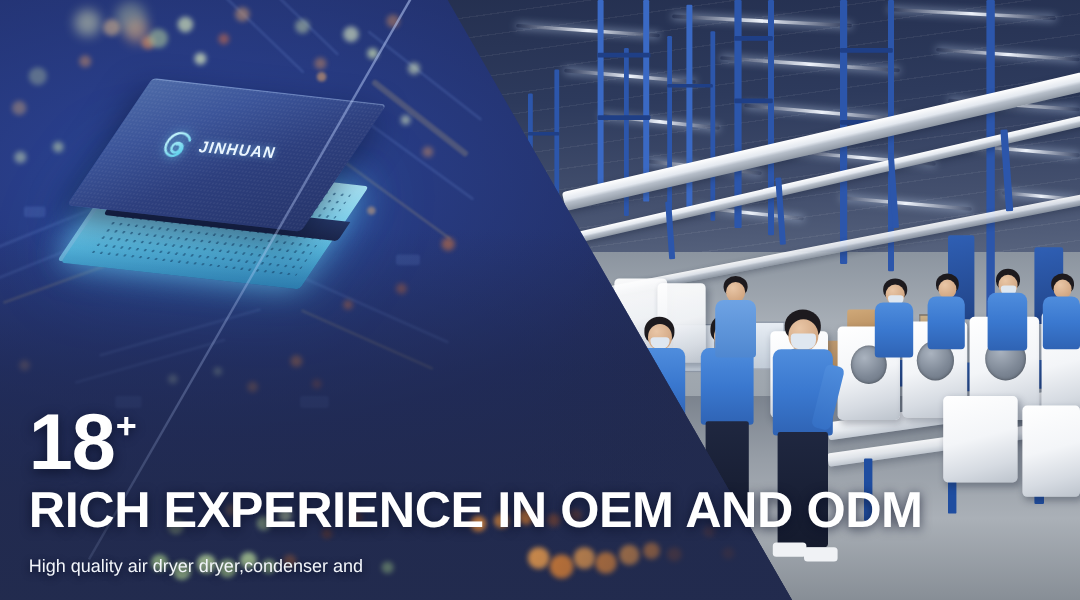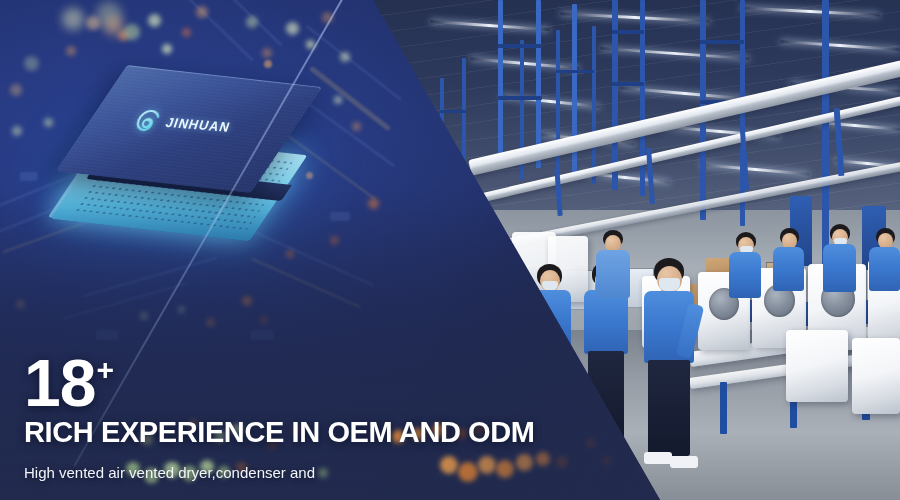--- a/index.html
+++ b/index.html
@@ -227,21 +227,21 @@
     font-size:30px;font-weight:700;color:#ffffff;
     margin-left:1px;position:relative;top:-26px;
     text-shadow:0 2px 8px rgba(8,14,36,.7);
   }
   .yrs{
     font-size:33px;font-weight:700;color:#ffffff;
     letter-spacing:-.4px;margin-left:4px;position:relative;top:-2px;
     text-shadow:0 2px 9px rgba(8,14,36,.75);
   }
   .line-2{
-    font-size:29px;font-weight:700;color:#ffffff;
+    font-size:42px;font-weight:700;color:#ffffff;
     letter-spacing:-.4px;margin-top:3px;
     text-shadow:0 2px 9px rgba(8,14,36,.75);
     white-space:nowrap;
   }
   .sub{
     margin-top:13px;font-size:15px;line-height:1.45;color:#f2f5fa;
     font-weight:400;text-shadow:0 1px 6px rgba(8,14,36,.8);
     max-width:330px;
   }
   .sub span{display:block;}
@@ -530,17 +530,17 @@
   <div class="scrim-diag"></div>
   <div class="edge-line"></div>
 
   <div class="copy">
     <div class="line-1">
       <span class="num">18</span>
       <span class="plus">+</span>
     </div>
     <div class="line-2">RICH EXPERIENCE IN OEM AND ODM</div>
     <div class="sub">
-      <span>High vented air vented dryer,condenser and</span>
+      <span>High quality air dryer dryer,condenser and</span>
     </div>
   </div>
 
 </div>
 
 </body></html>

